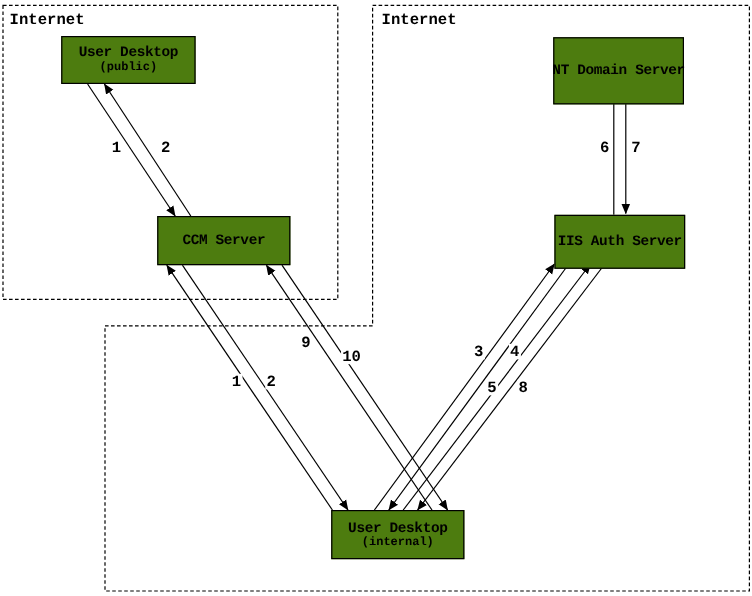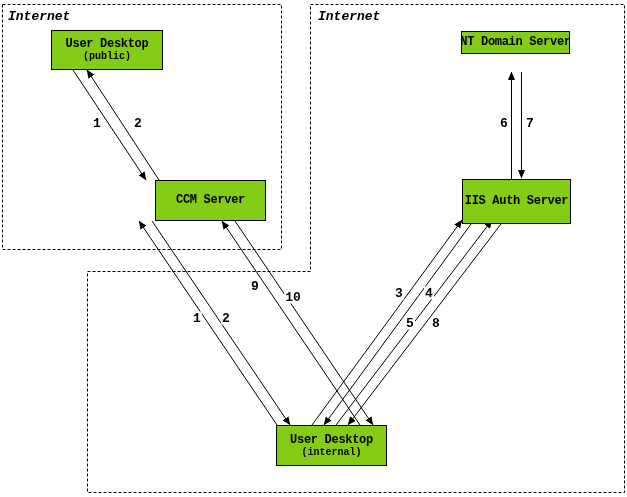--- a/index.html
+++ b/index.html
@@ -7,37 +7,37 @@
     position:relative;
     width:627px;height:497px;
     background:#ffffff;
     font-family:"Liberation Mono","DejaVu Sans Mono",monospace;
     overflow:hidden;
   }
   #wires{position:absolute;left:0;top:0;width:627px;height:497px;}
   .node{
     position:absolute;
     border:1px solid #000;
-    background:#84cc16;
+    background:#4d7c0f;
     display:flex;flex-direction:column;
     align-items:center;justify-content:center;
     text-align:center;
     box-sizing:border-box;
   }
   .node-label{
     font-size:12px;font-weight:bold;line-height:13px;
     white-space:nowrap;letter-spacing:-0.3px;color:#000;
   }
   .node-sublabel{
     font-size:10px;font-weight:bold;line-height:11px;
     white-space:nowrap;color:#000;
   }
   .region-label{
     position:absolute;
-    font-size:13px;font-weight:bold;color:#000;white-space:nowrap;font-style:italic;
+    font-size:13px;font-weight:bold;color:#000;white-space:nowrap;
   }
   .edge-label{
     position:absolute;
     font-size:13px;font-weight:bold;color:#000;
     transform:translate(-50%,-50%);
     background:#fff;
     padding:0 1px;
     line-height:13px;
   }
 </style>
@@ -76,25 +76,25 @@
   </svg>
 
   <div class="region-label" style="left:8px;top:9px;">Internet</div>
   <div class="region-label" style="left:318px;top:9px;">Internet</div>
 
   <div class="node" style="left:51px;top:30px;width:112px;height:40px;">
     <div class="node-label">User Desktop</div>
     <div class="node-sublabel">(public)</div>
   </div>
 
-  <div class="node" style="left:131px;top:180px;width:111px;height:41px;margin-left:24px;">
+  <div class="node" style="left:131px;top:180px;width:111px;height:41px;">
     <div class="node-label">CCM Server</div>
   </div>
 
-  <div class="node" style="left:461px;top:31px;width:109px;height:23px;">
+  <div class="node" style="left:461px;top:31px;width:109px;height:56px;">
     <div class="node-label">NT Domain Server</div>
   </div>
 
   <div class="node" style="left:462px;top:179px;width:109px;height:45px;">
     <div class="node-label">IIS Auth Server</div>
   </div>
 
   <div class="node" style="left:276px;top:425px;width:111px;height:41px;">
     <div class="node-label">User Desktop</div>
     <div class="node-sublabel">(internal)</div>

